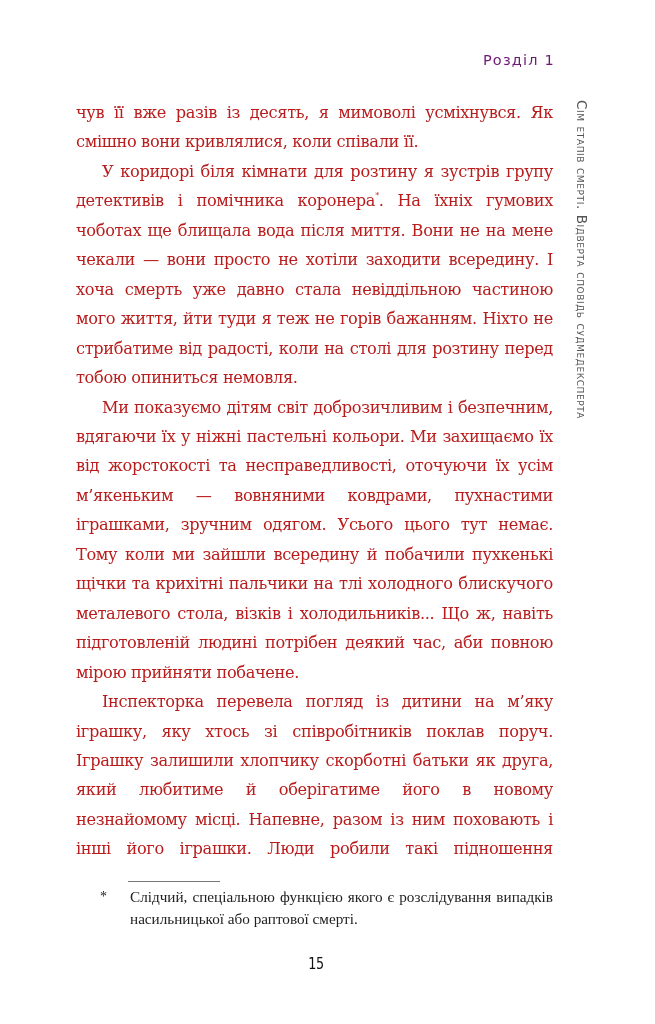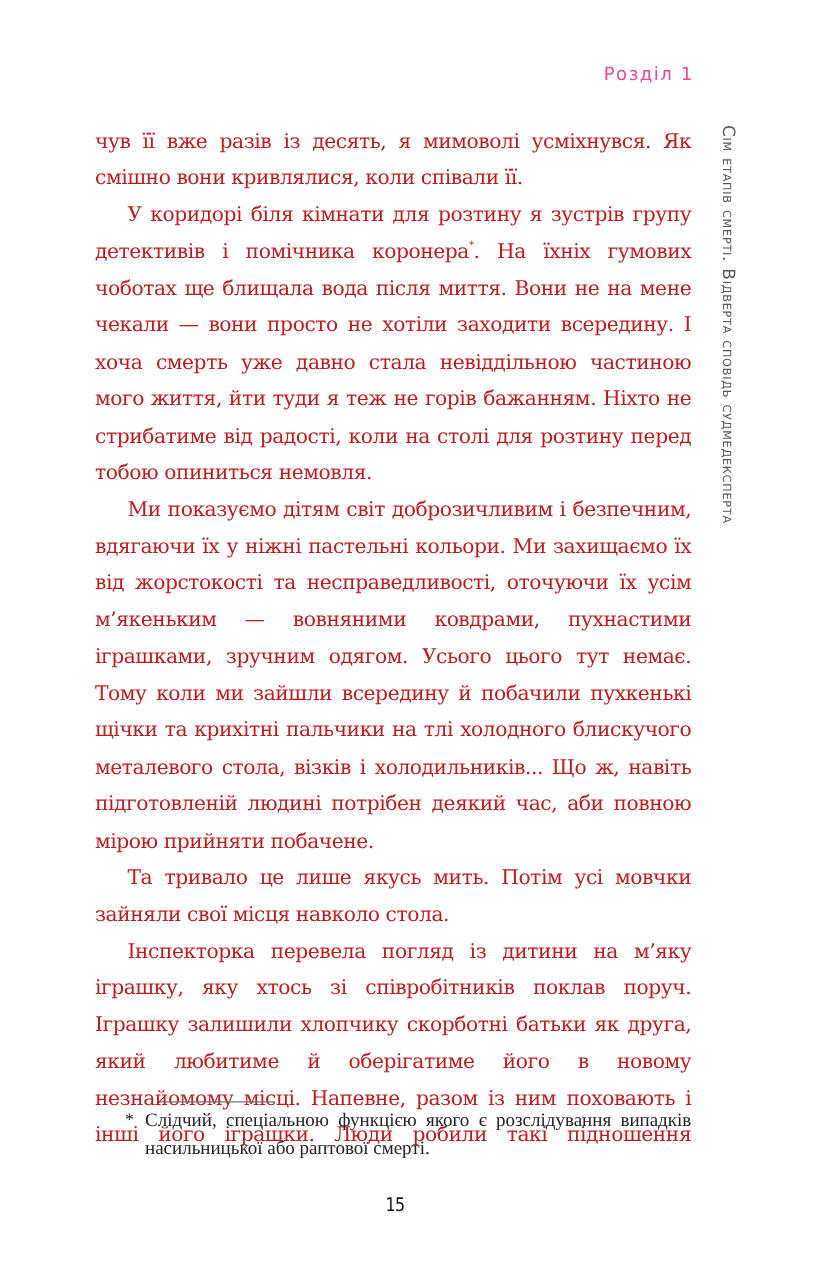--- a/index.html
+++ b/index.html
@@ -14,21 +14,21 @@
       overflow: hidden;
       color: #1a1a1a;
     }
     .running-head {
       position: absolute;
       top: 52px;
       right: 100px;
       font-family: "DejaVu Sans", sans-serif;
       font-size: 14.5px;
       letter-spacing: 1.2px;
-      color: #ec4899;
+      color: #701a75;
       font-weight: normal;
     }
     .side-title {
       position: absolute;
       left: 571px;
       top: 100px;
       width: 20px;
       height: 420px;
     }
     .side-title span {
@@ -91,21 +91,21 @@
       line-height: 22px;
       color: #222;
     }
     .footnote .mark {
       position: absolute;
       left: 0;
       top: 0;
       font-size: 14px;
     }
     .footnote .fn-text {
-      margin-left: 16px;
+      margin-left: 30px;
       text-align: justify;
     }
     .page-number {
       position: absolute;
       left: 0;
       width: 632px;
       top: 955px;
       text-align: center;
       font-family: "DejaVu Sans", sans-serif;
       font-size: 15px;
@@ -120,21 +120,20 @@
 <div class="running-head">Розділ 1</div>
 
 <div class="side-title">
   <span>Сім етапів смерті. Відверта сповідь судмедексперта</span>
 </div>
 
 <div class="body-text">
   <p class="cont">чув її вже разів із десять, я мимоволі усміхнувся. Як смішно вони кривлялися, коли співали її.</p>
   <p><span>У коридорі біля кімнати для розтину я зустрів групу детективів і помічника коронера</span><sup class="fnref">*</sup><span>. На їхніх гумових чоботах ще блищала вода після миття. Вони не на мене чекали — вони просто не хотіли заходити всередину. І хоча смерть уже давно стала невіддільною частиною мого життя, йти туди я теж не горів бажанням. Ніхто не стрибатиме від радості, коли на столі для розтину перед тобою опиниться немовля.</span></p>
   <p>Ми показуємо дітям світ доброзичливим і без­печним, вдягаючи їх у ніжні пастельні кольори. Ми захищаємо їх від жорстокості та несправедливості, оточуючи їх усім м’якеньким — вовняними ковдрами, пухнастими іграшками, зручним одягом. Усього цього тут немає. Тому коли ми зайшли всередину й побачили пухкенькі щічки та крихітні пальчики на тлі холодного блискучого металевого стола, візків і холодильників... Що ж, навіть підготовленій людині потрібен деякий час, аби повною мірою прийняти побачене.</p>
-  <p>Та тривало це лише якусь мить. Потім усі мовчки зайняли свої місця навколо стола.</p>
   <p class="last-line-justify">Інспекторка перевела погляд із дитини на м’яку іграшку, яку хтось зі співробітників поклав поруч. Іграшку залишили хлопчику скорботні батьки як друга, який любитиме й оберігатиме його в новому незнайомому місці. Напевне, разом із ним поховають і інші його іграшки. Люди робили такі підношення</p>
 </div>
 
 <div class="footnote-rule"></div>
 
 <div class="footnote">
   <span class="mark">*</span>
   <div class="fn-text">Слідчий, спеціальною функцією якого є розслідування випадків насильницької або раптової смерті.</div>
 </div>
 

